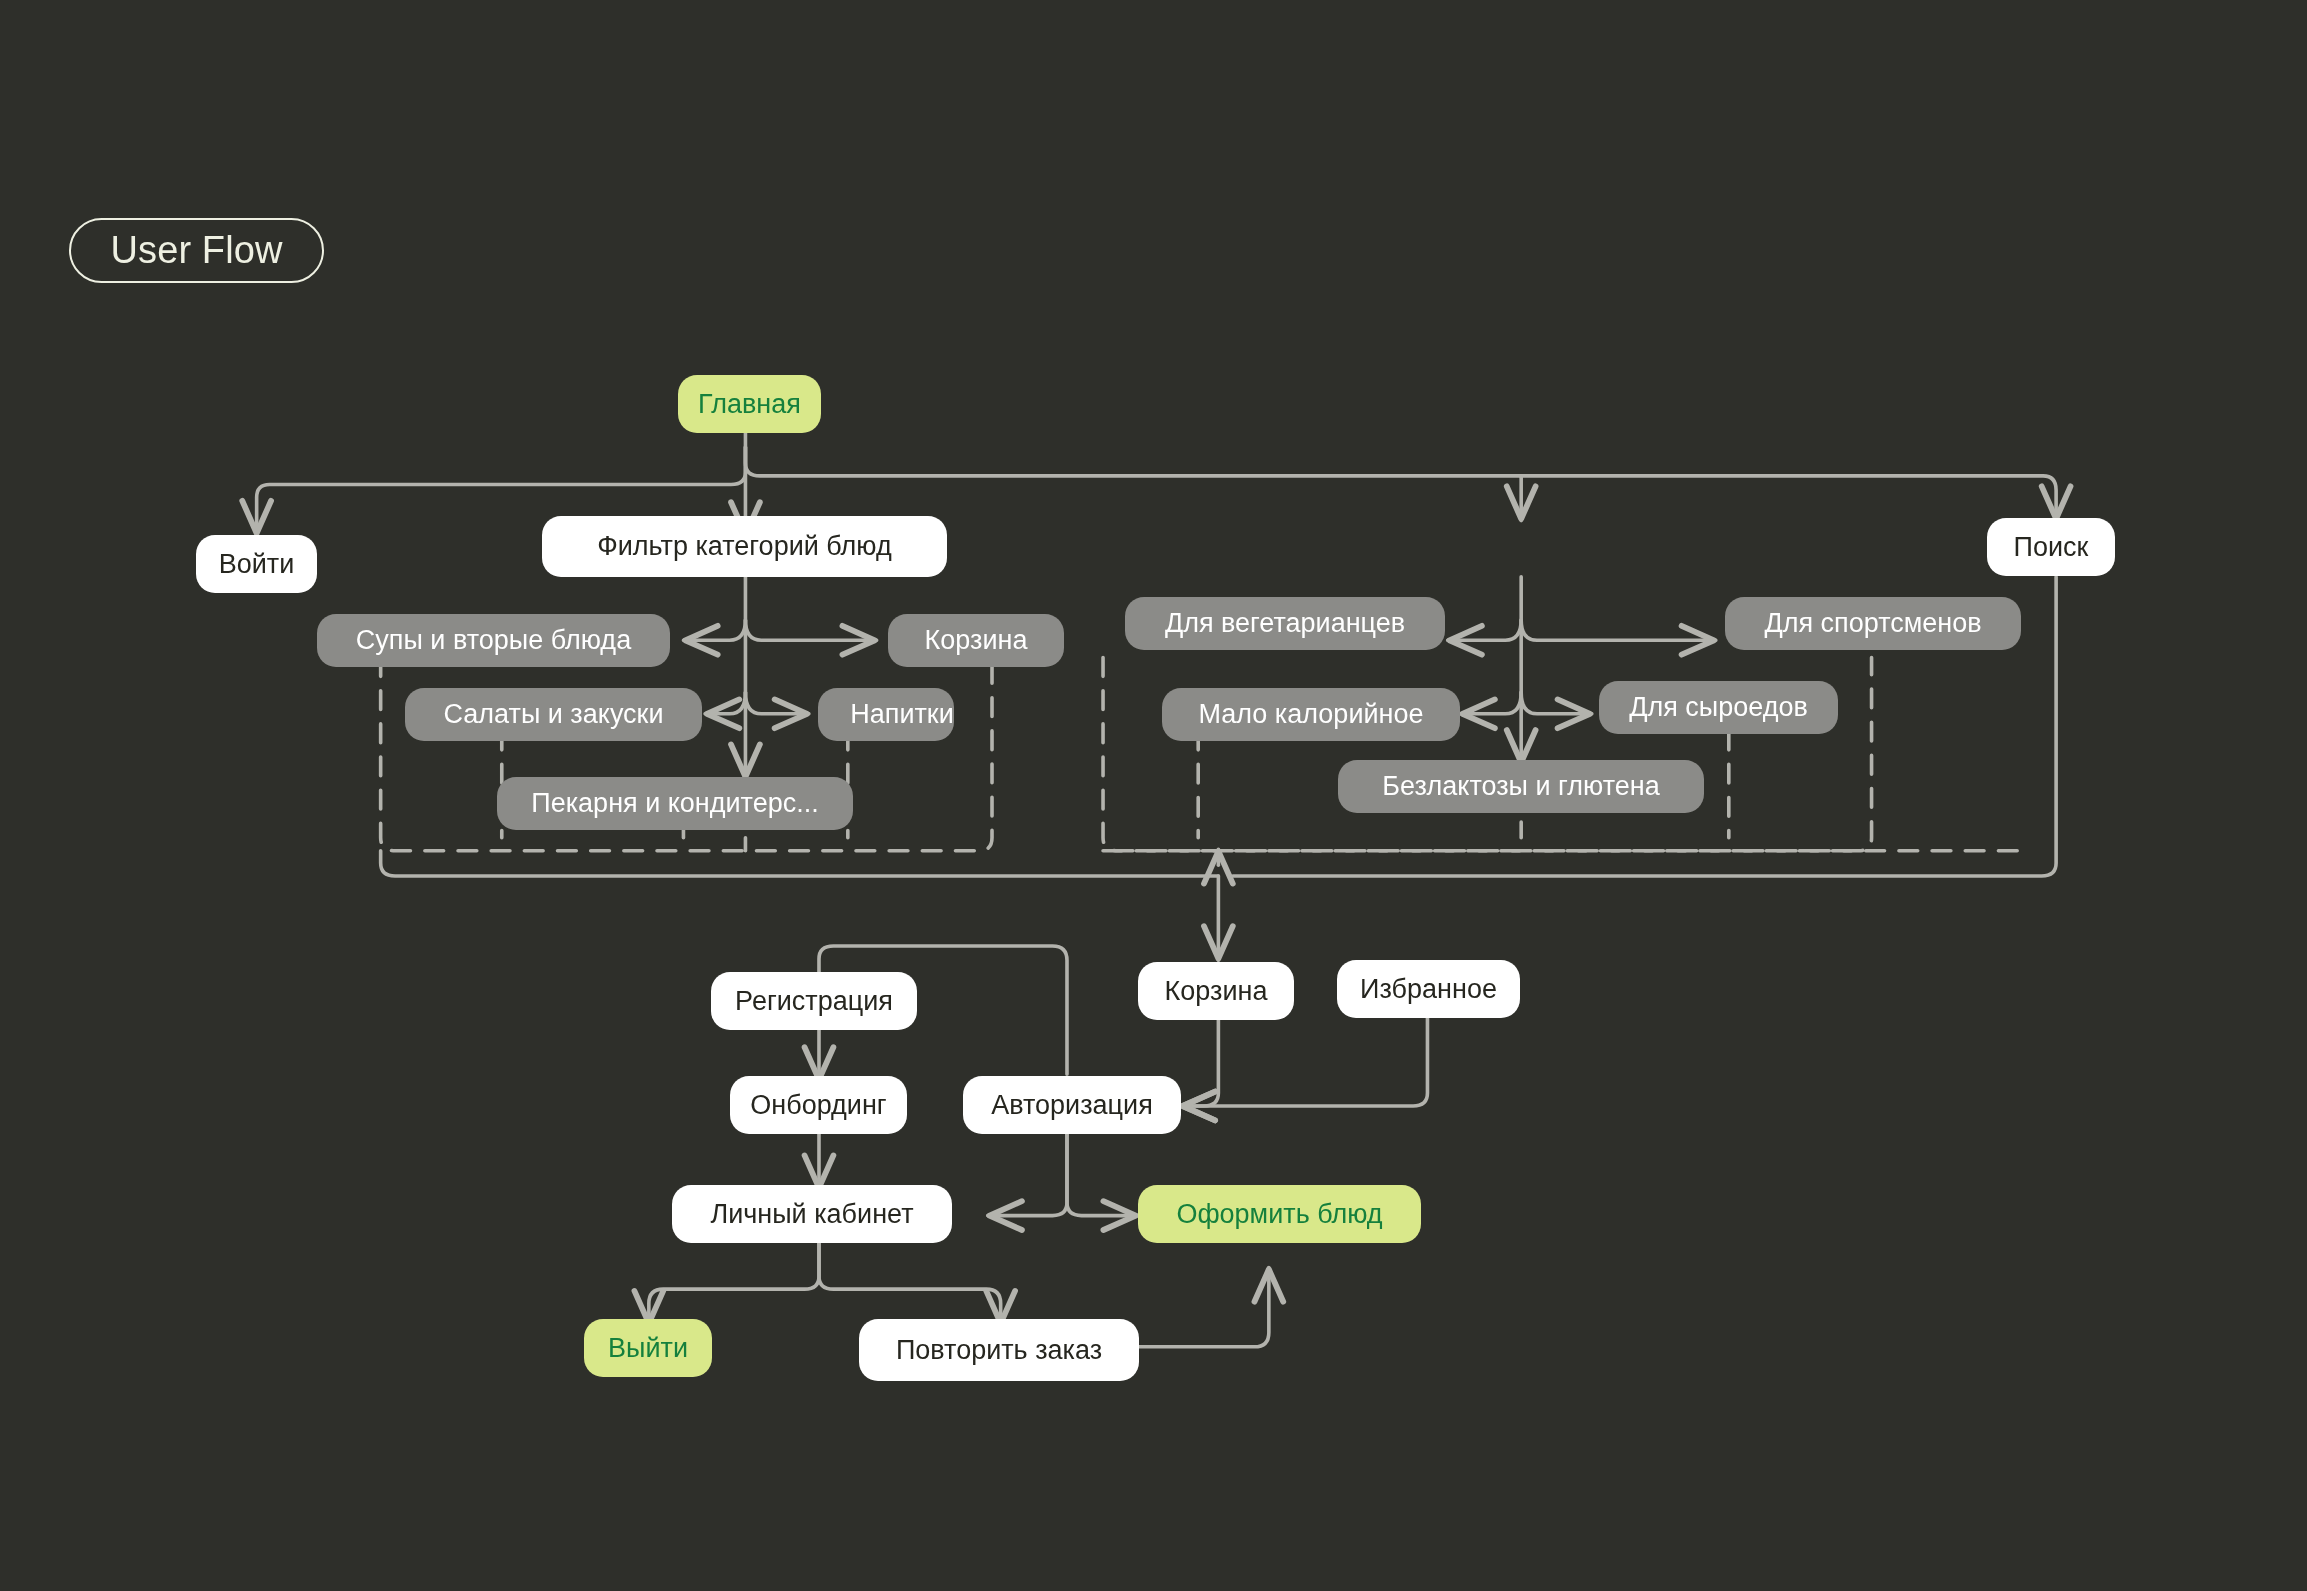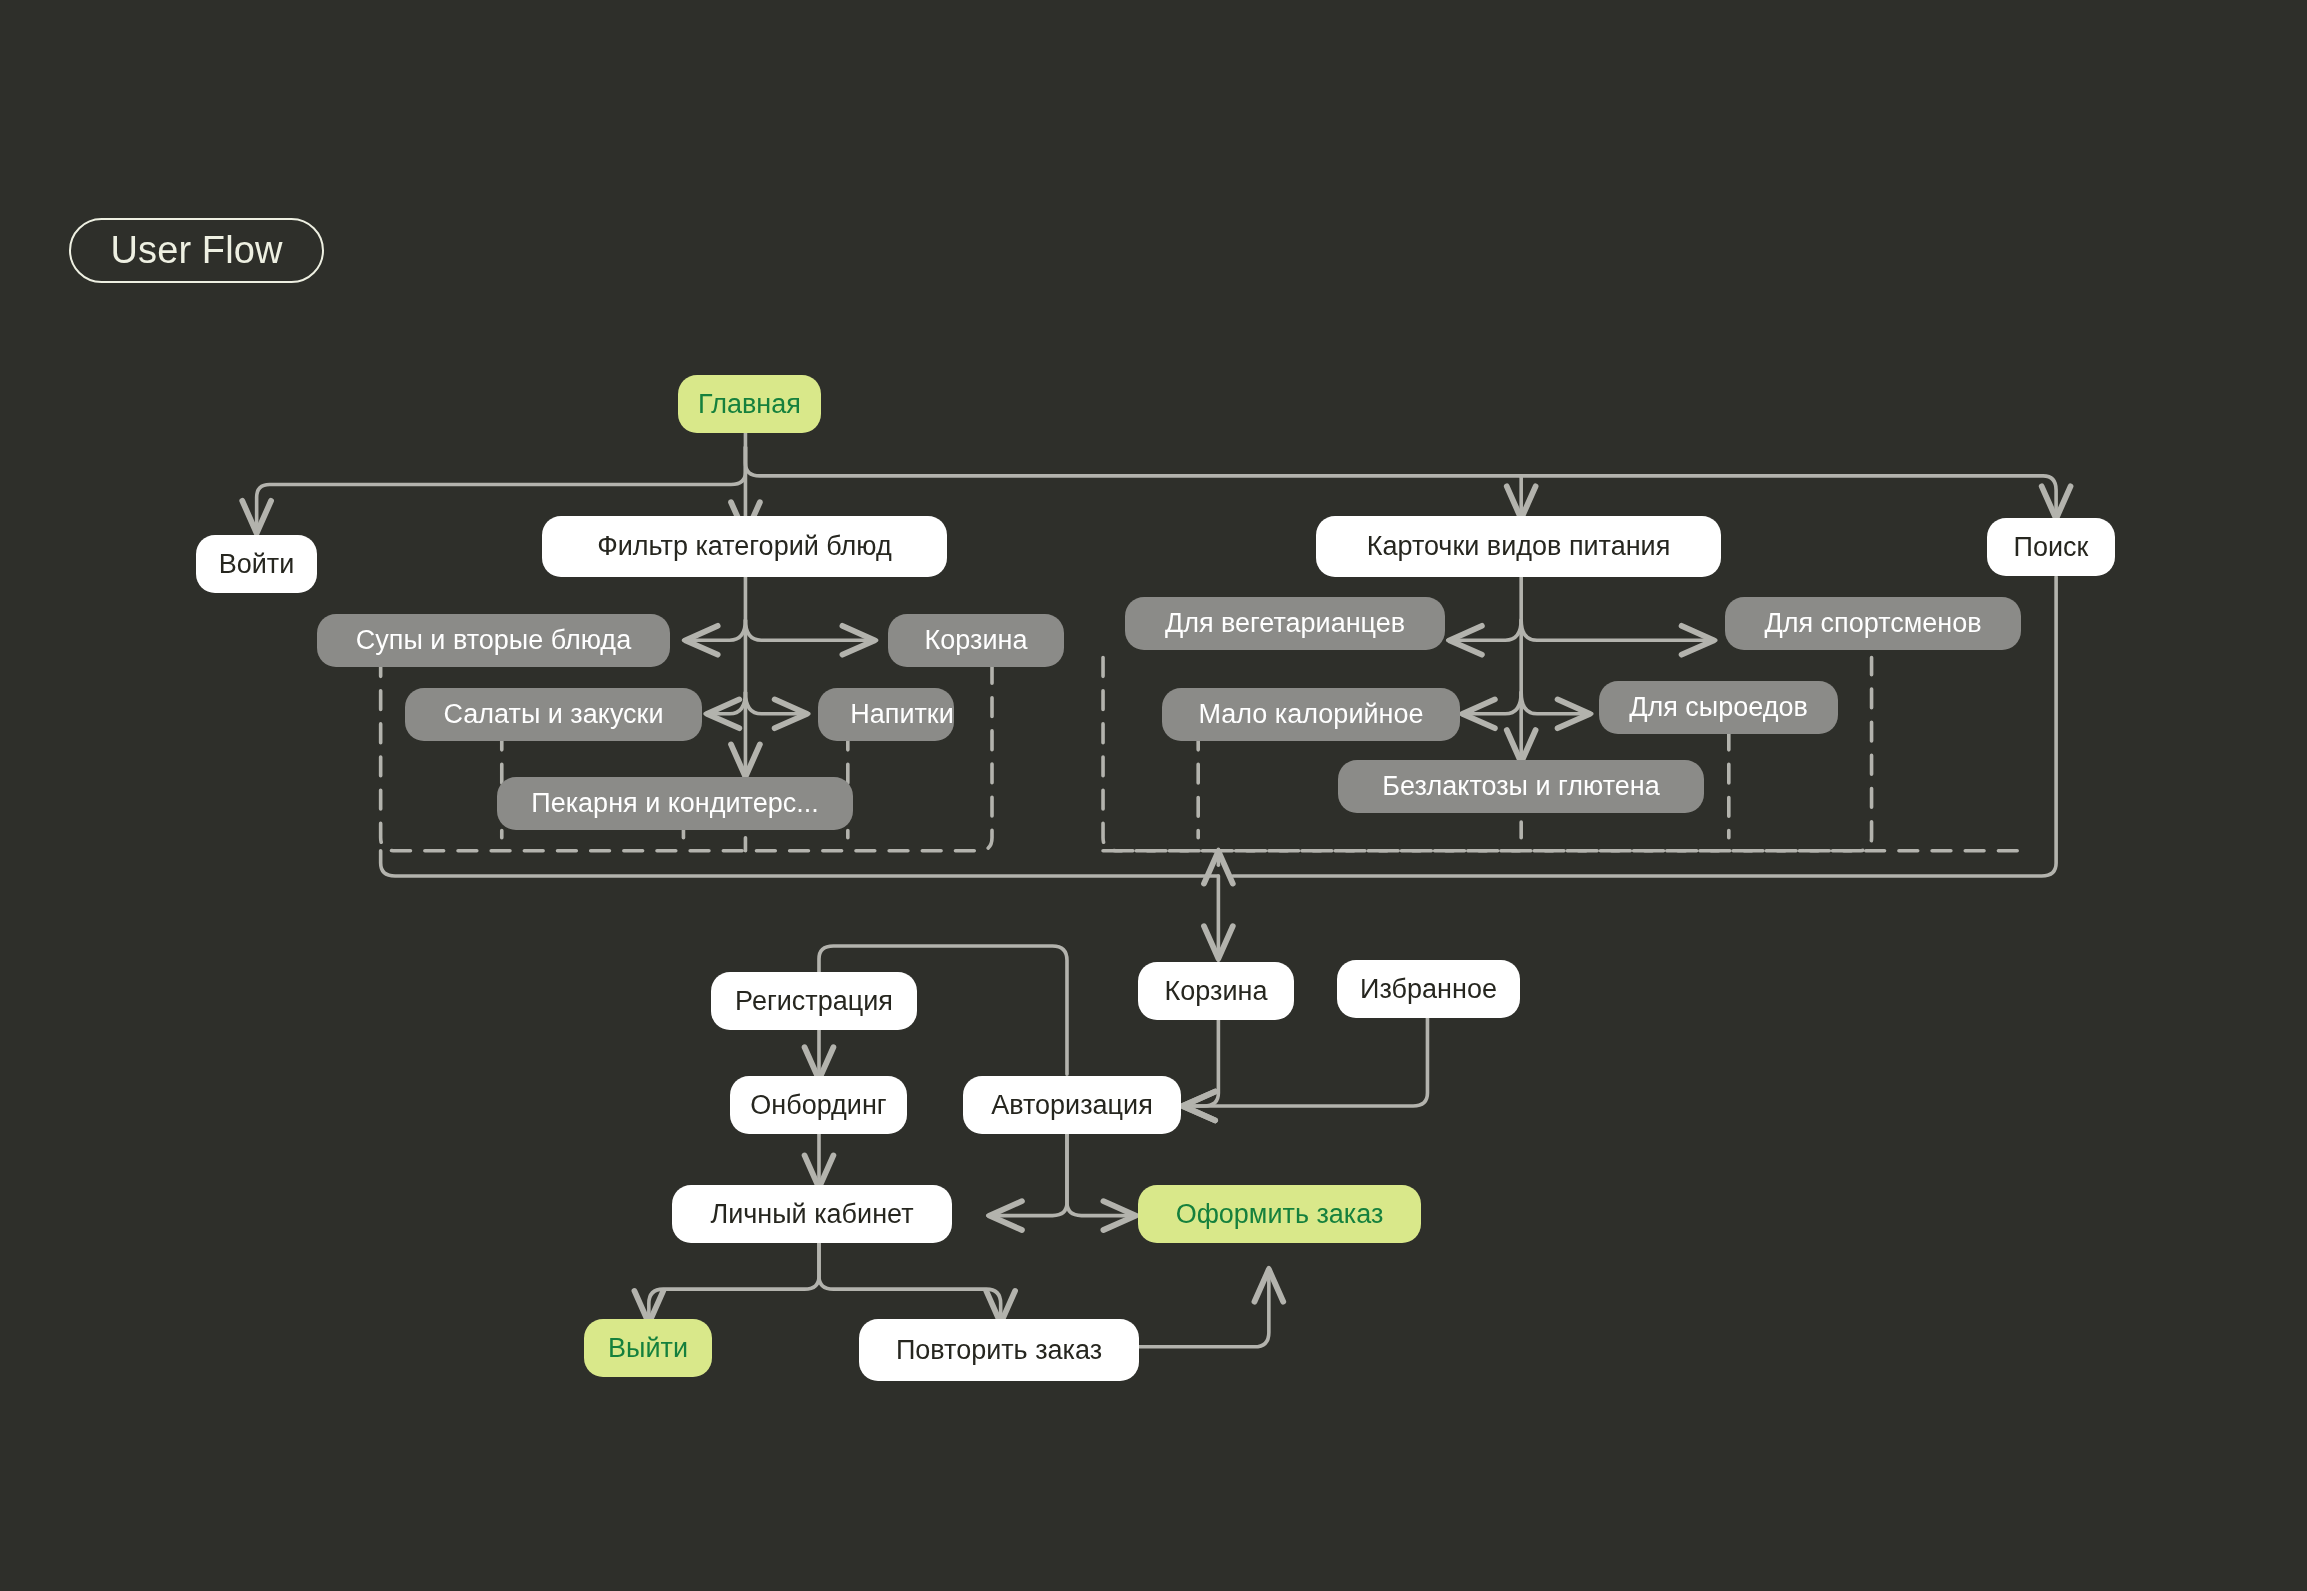--- a/index.html
+++ b/index.html
@@ -127,23 +127,20 @@
   </div>
 
   <div class="node white" style="left:196px;top:535px;width:121px;height:58px;">
     <span>Войти</span>
   </div>
 
   <div class="node white" style="left:542px;top:516px;width:405px;height:61px;">
     <span>Фильтр категорий блюд</span>
   </div>
 
-  <div class="node white" style="left:1316px;top:516px;width:405px;height:61px;">
-    <span>Карточки видов питания</span>
-  </div>
 
   <div class="node white" style="left:1987px;top:518px;width:128px;height:58px;">
     <span>Поиск</span>
   </div>
 
   <div class="node grey" style="left:317px;top:614px;width:353px;height:53px;">
     <span>Супы и вторые блюда</span>
   </div>
 
   <div class="node grey" style="left:888px;top:614px;width:176px;height:53px;">
@@ -200,21 +197,21 @@
 
   <div class="node white" style="left:963px;top:1076px;width:218px;height:58px;">
     <span>Авторизация</span>
   </div>
 
   <div class="node white" style="left:672px;top:1185px;width:280px;height:58px;">
     <span>Личный кабинет</span>
   </div>
 
   <div class="node lime" style="left:1138px;top:1185px;width:283px;height:58px;">
-    <span>Оформить заказ</span>
+    <span>Оформить блюд</span>
   </div>
 
   <div class="node lime" style="left:584px;top:1319px;width:128px;height:58px;">
     <span>Выйти</span>
   </div>
 
   <div class="node white" style="left:859px;top:1319px;width:280px;height:62px;">
     <span>Повторить заказ</span>
   </div>
 

